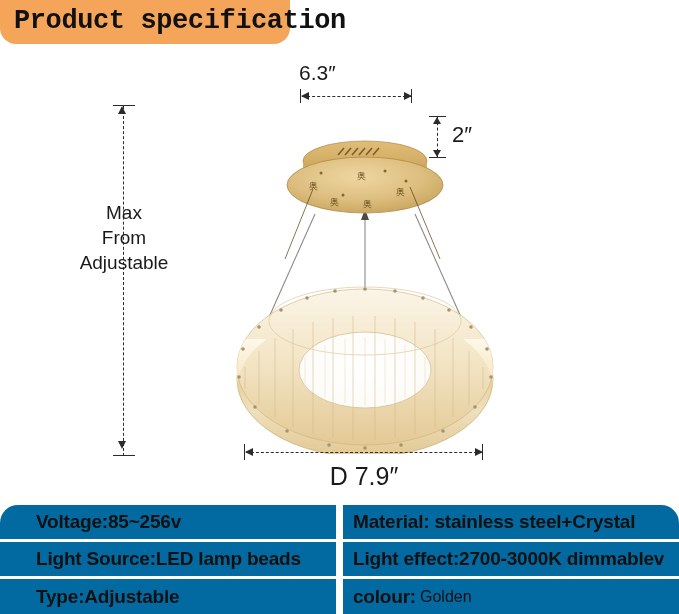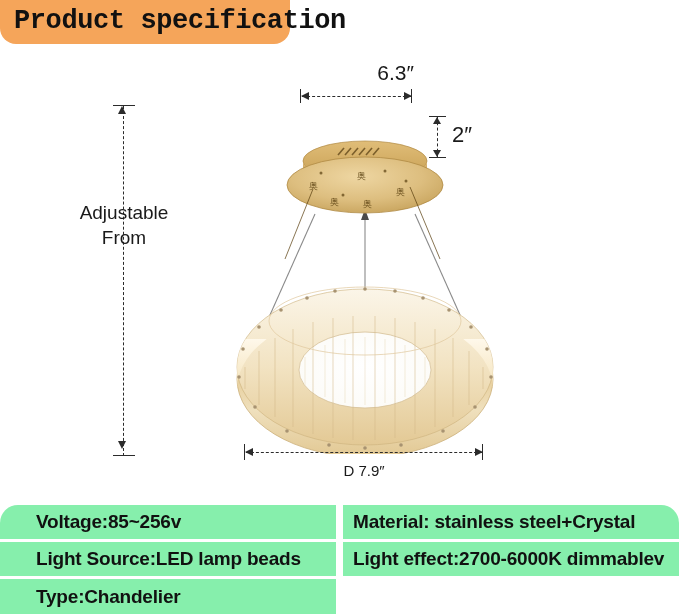--- a/index.html
+++ b/index.html
@@ -134,21 +134,21 @@
     border-bottom: 4.5px solid transparent;
   }
   #top-dim .arw.lt { left: 2px; border-right: 8px solid #2b2b2b; }
   #top-dim .arw.rt { left: 105px; border-left: 8px solid #2b2b2b; }
 
   #top-dim-label {
     position: absolute;
     left: 299px;
     top: 17px;
     width: 115px;
-    text-align: right;
+    text-align: left;
     font-size: 21px;
     color: #1a1a1a;
     font-family: "Liberation Sans", sans-serif;
   }
 
   
   #side-dim {
     position: absolute;
     left: 428px;
     top: 70px;
@@ -225,21 +225,21 @@
   }
   #bottom-dim .arw.lt { left: 2px; border-right: 8px solid #2b2b2b; }
   #bottom-dim .arw.rt { left: 232px; border-left: 8px solid #2b2b2b; }
 
   #bottom-dim-label {
     position: absolute;
     left: 243px;
     top: 418px;
     width: 242px;
     text-align: center;
-    font-size: 15px;
+    font-size: 25px;
     color: #1a1a1a;
     font-family: "Liberation Sans", sans-serif;
   }
 
   
   #product-illustration {
     position: absolute;
     left: 225px;
     top: 45px;
     width: 280px;
@@ -261,21 +261,21 @@
     height: 109px;
   }
   .spec-col.left  { left: 0px; }
   .spec-col.right { left: 343px; }
 
   .spec-row {
     position: absolute;
     left: 0;
     width: 100%;
     height: 34px;
-    background: #86efac;
+    background: #0369a1;
     box-sizing: border-box;
     display: flex;
     align-items: center;
   }
   .spec-row.r0 { top: 0px;  }
   .spec-row.r1 { top: 37px; }
   .spec-row.r2 { top: 74px; height: 35px; }
 
   .spec-col.left  .spec-row.r0 { border-top-left-radius: 18px; }
   .spec-col.right .spec-row.r0 { border-top-right-radius: 18px; }
@@ -459,22 +459,23 @@
   </svg>
 
   <div id="height-dim">
     <div class="v-line"></div>
     <div class="cap top"></div>
     <div class="cap bot"></div>
     <div class="arw up"></div>
     <div class="arw dn"></div>
   </div>
   <div id="height-label">
+    <div>Max</div>
+    <div>From</div>
     <div>Adjustable</div>
-    <div>From</div>
   </div>
 
   <div id="top-dim">
     <div class="h-line"></div>
     <div class="cap l"></div>
     <div class="cap r"></div>
     <div class="arw lt"></div>
     <div class="arw rt"></div>
   </div>
   <div id="top-dim-label">6.3″</div>
@@ -501,25 +502,29 @@
 <div id="spec-table">
 
   <div class="spec-col left">
     <div class="spec-row r0">
       <span class="spec-text">Voltage:85~256v</span>
     </div>
     <div class="spec-row r1">
       <span class="spec-text">Light Source:LED lamp beads</span>
     </div>
     <div class="spec-row r2">
-      <span class="spec-text">Type:Chandelier</span>
+      <span class="spec-text">Type:Adjustable</span>
     </div>
   </div>
 
   <div class="spec-col right">
     <div class="spec-row r0">
       <span class="spec-text">Material: stainless steel+Crystal</span>
     </div>
     <div class="spec-row r1">
-      <span class="spec-text">Light effect:2700-6000K dimmablev</span>
+      <span class="spec-text">Light effect:2700-3000K dimmablev</span>
     </div>
+    <div class="spec-row r2">
+      <span class="spec-text">colour:</span>
+      <span class="spec-value-small">Golden</span>
+    </div>
   </div>
 </div>
 
 </body></html>

